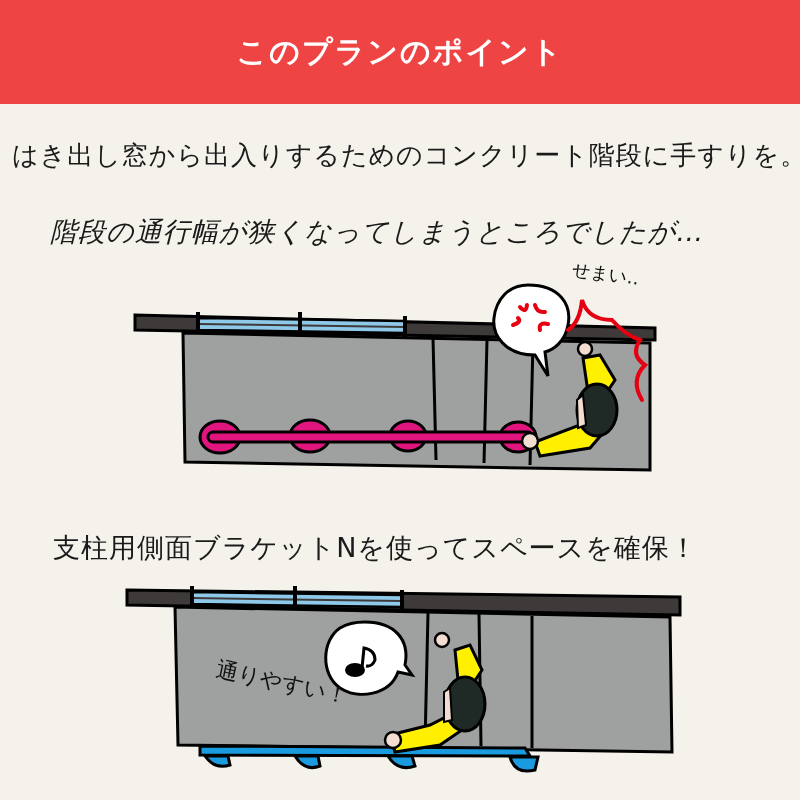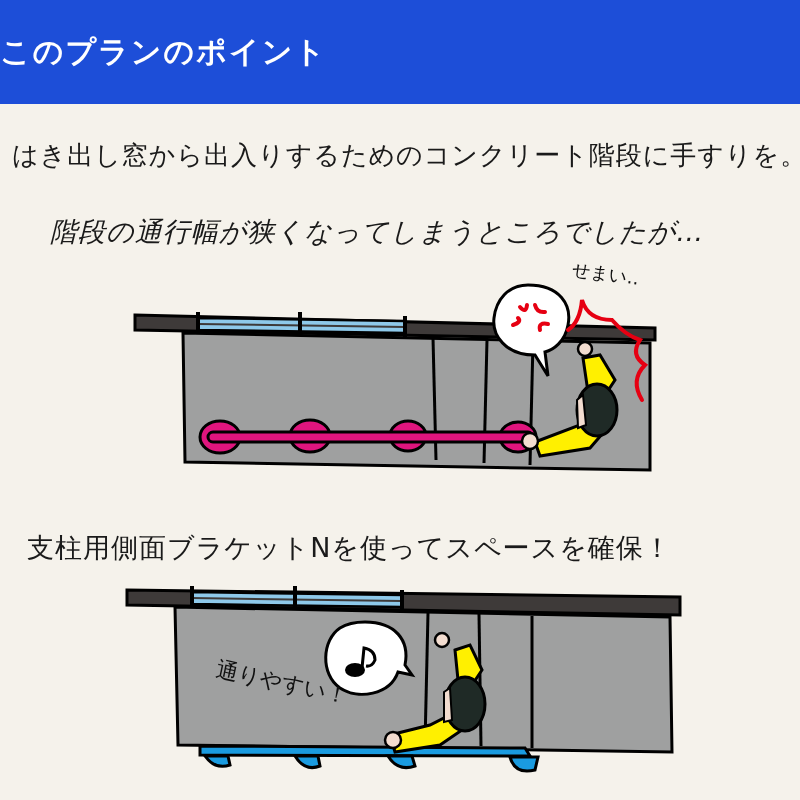--- a/index.html
+++ b/index.html
@@ -4,33 +4,33 @@
   <style>
     html, body { margin: 0; padding: 0; }
     body {
       width: 800px; height: 800px; overflow: hidden;
       background: #f5f2eb;
       font-family: "DejaVu Sans", sans-serif;
       position: relative;
     }
     .header {
       position: absolute; left: 0; top: 0; width: 800px; height: 104px;
-      background: #1d4ed8;
-      display: flex; align-items: center; 
+      background: #ef4444;
+      display: flex; align-items: center; justify-content: center;
     }
     .header-title {
       color: #ffffff; font-size: 30px; font-weight: bold; letter-spacing: 2px;
     }
     .line {
       position: absolute; color: #1a1a1a; font-size: 27px; white-space: nowrap;
       font-family: "DejaVu Sans", sans-serif; letter-spacing: 1px;
     }
     .line1 { left: 12px; top: 138px; font-size: 26px; }
     .line2 { left: 50px; top: 214px; font-style: italic; }
-    .line3 { left: 27px; top: 530px; }
+    .line3 { left: 53px; top: 530px; }
     svg { position: absolute; left: 0; top: 0; }
     .caption {
       position: absolute; color: #111; font-size: 20px; white-space: nowrap;
     }
     .cap-narrow { left: 572px; top: 262px; transform: rotate(8deg); font-size: 18px; }
     .cap-easy { left: 215px; top: 668px; transform: rotate(12deg); font-size: 22px; }
   </style>
 </head>
 <body>
 

